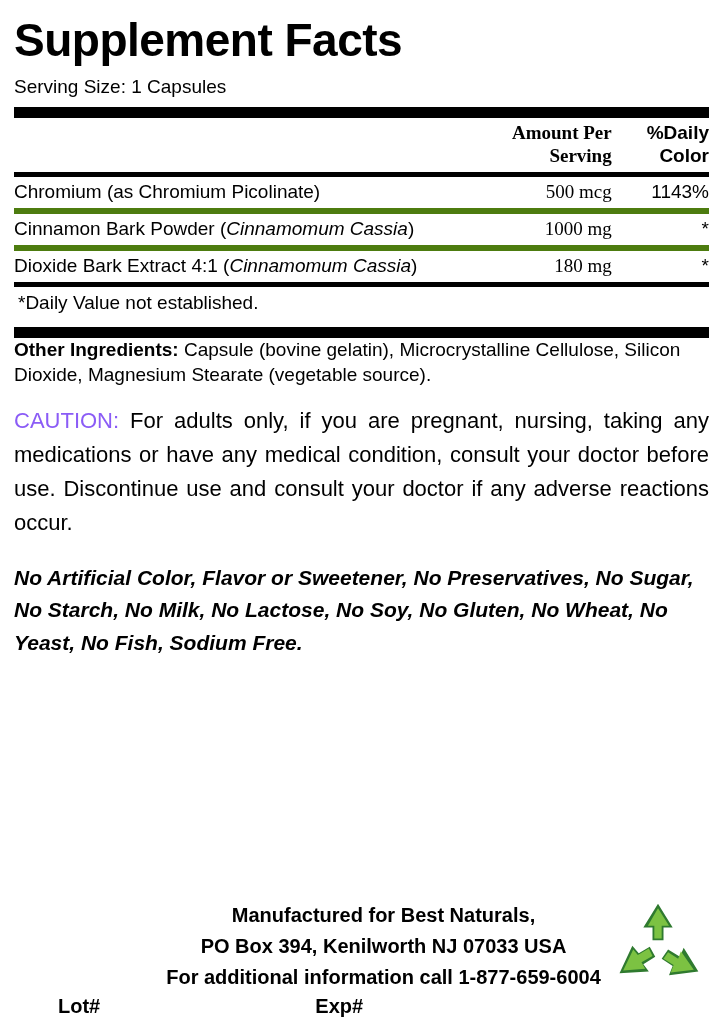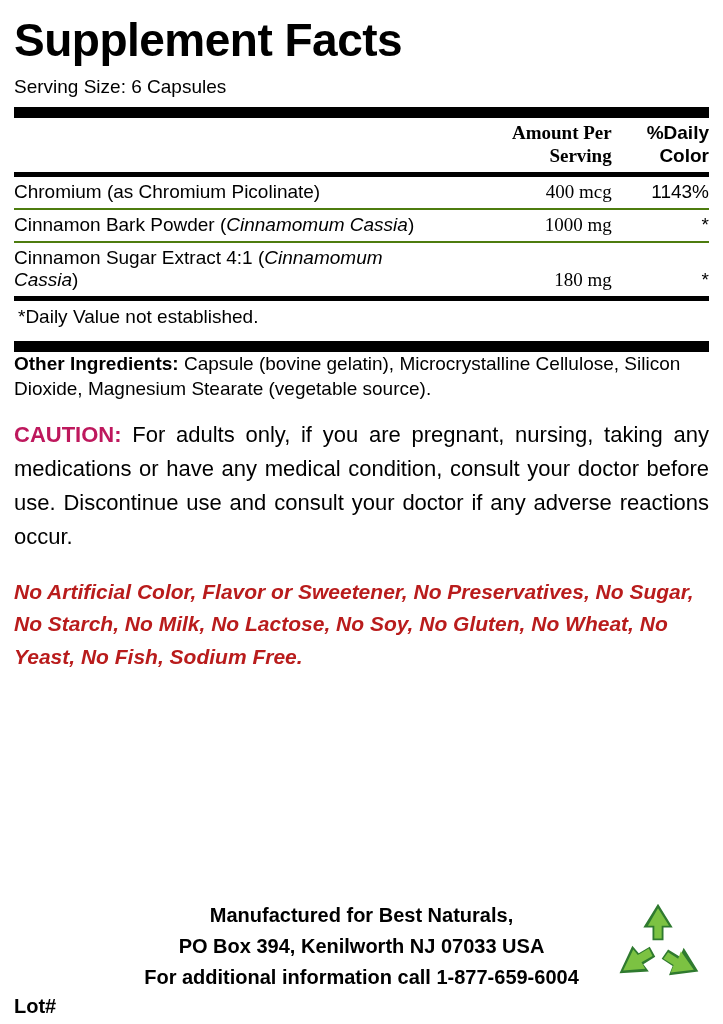--- a/index.html
+++ b/index.html
@@ -55,56 +55,57 @@
   .hdr-cell {
     text-align: right;
     font-weight: bold;
     line-height: 1.18;
     padding-bottom: 3px;
   }
   .col-name { text-align: left; width: 62%; padding-left: 4px;}
   .col-amt  { text-align: right; width: 24%; padding-right: 10px; font-family: Liberation Serif, serif;}
   .col-dv   { text-align: right; width: 14%; padding-right: 4px;}
   .row-sep td {
-    border-top: 2px solid #4d7c0f;
+    border-top: 6px solid #4d7c0f;
   }
   .ital { font-style: italic; }
   .footnote {
     font-size: 19px;
     padding: 5px 0 5px 4px;
   }
   .other-ing {
     font-size: 19px;
     line-height: 1.3;
   }
   .other-ing b { font-weight: bold; }
   .caution {
     font-size: 22px;
     line-height: 1.55;
     margin-top: 16px;
     text-align: justify;
   }
   .caution .word-caution {
-    color: #be185d;
-    font-weight: bold;
+    color: #8b5cf6;
+    font-weight: normal;
   }
   .free-claims {
-    color: #b91c1c;
+    color: #000000;
     font-weight: bold;
     font-style: italic;
     font-size: 21px;
     line-height: 1.55;
     margin-top: 22px;
   }
   .footer {
     position: absolute;
     left: 0;
     right: 0;
     bottom: 6px;
     text-align: center;
+    padding-left: 44px;
   }
   .footer-line {
     font-size: 20px;
     font-weight: bold;
     line-height: 1.55;
   }
   .lot-row {
     display: flex;
     font-size: 20px;
     font-weight: bold;
@@ -122,21 +123,21 @@
     height: 88px;
   }
 </style>
 </head>
 <body>
 
 <div class="panel">
 
   <div class="title">Supplement Facts</div>
 
-  <div class="serving-line">Serving Size: 6 Capsules</div>
+  <div class="serving-line">Serving Size: 1 Capsules</div>
 
   <div class="rule-thick"></div>
 
   <table class="facts">
     <tbody>
         <tr>
       <th class="col-name"></th>
       <th class="col-amt hdr-cell">
         <span>Amount Per</span><br>
         <span>Serving</span>
@@ -148,30 +149,30 @@
     </tr>
   </tbody>
     </table>
 
   <div class="rule-med"></div>
 
   <table class="facts">
     <tbody>
         <tr>
       <td class="col-name">Chromium (as Chromium Picolinate)</td>
-      <td class="col-amt">400 mcg</td>
+      <td class="col-amt">500 mcg</td>
       <td class="col-dv">1143%</td>
     </tr>
     <tr class="row-sep">
       <td class="col-name"><span>Cinnamon Bark Powder (</span><span class="ital">Cinnamomum Cassia</span><span>)</span></td>
       <td class="col-amt">1000 mg</td>
       <td class="col-dv">*</td>
     </tr>
     <tr class="row-sep">
-      <td class="col-name"><span>Cinnamon Sugar Extract 4:1 (</span><span class="ital">Cinnamomum Cassia</span><span>)</span></td>
+      <td class="col-name"><span>Dioxide Bark Extract 4:1 (</span><span class="ital">Cinnamomum Cassia</span><span>)</span></td>
       <td class="col-amt">180 mg</td>
       <td class="col-dv">*</td>
     </tr>
   </tbody>
     </table>
 
   <div class="rule-med"></div>
 
   <div class="footnote">*Daily Value not established.</div>
 
@@ -195,16 +196,17 @@
       </g>
     </svg>
   </div>
 
   <div class="footer">
     <div class="footer-line">Manufactured for Best Naturals,</div>
     <div class="footer-line">PO Box 394, Kenilworth NJ 07033 USA</div>
     <div class="footer-line">For additional information call 1-877-659-6004</div>
     <div class="lot-row">
       <div class="lot">Lot#</div>
+      <div class="exp">Exp#</div>
     </div>
   </div>
 
 </div>
 
 </body></html>

